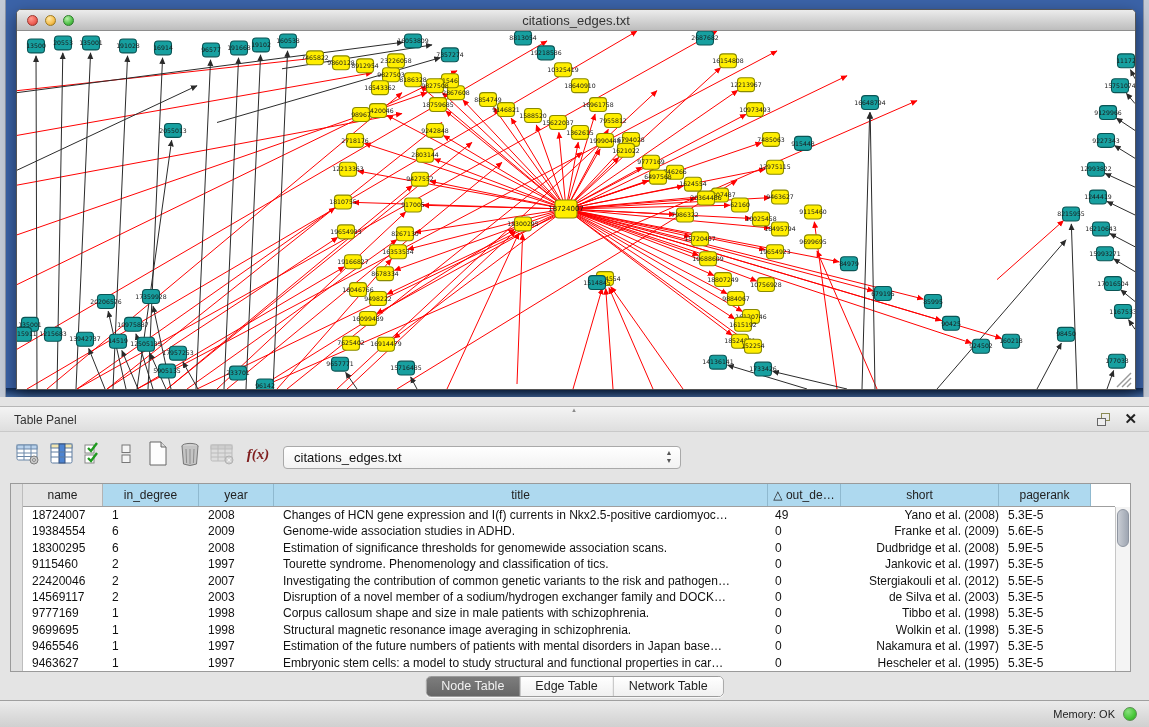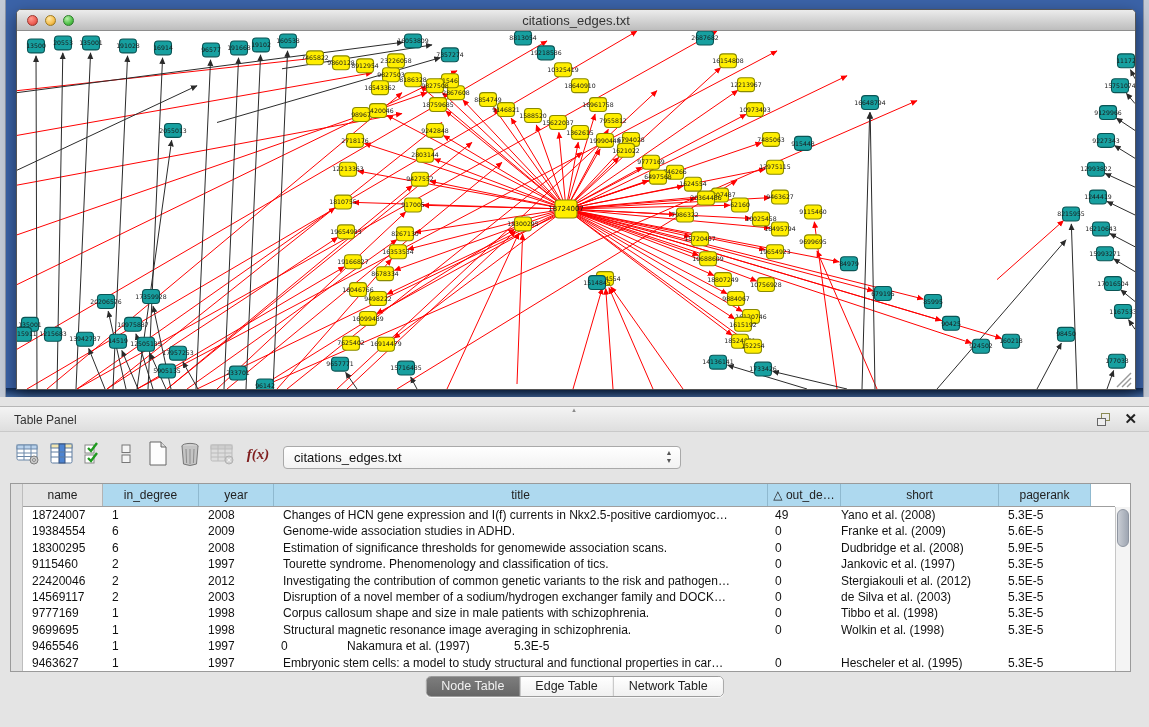--- a/index.html
+++ b/index.html
@@ -60,21 +60,21 @@
   .th:first-child{background:#e4e4e4;border-right:1px solid #b3b3b3;}
   .th:last-child{background:#fff;border-right:none;}
   .rows{position:absolute;left:12px;top:23px;right:15px;bottom:0;overflow:hidden;}
   .trow{display:flex;height:16.4px;background:#fff;}
   .cell{font-size:12px;color:#111;white-space:nowrap;overflow:hidden;padding-top:1px;}
   .c0{width:80px;padding-left:9px;}
   .c1{width:96px;padding-left:9px;}
   .c2{width:75px;padding-left:9px;}
   .c3{width:494px;padding-left:9px;}
   .c4{width:73px;padding-left:7px;}
-  .c5{width:158px;text-align:left;}
+  .c5{width:158px;text-align:right;}
   .c6{width:92px;padding-left:9px;}
   .th.c0{width:80px;padding:0;}.th.c1{width:96px;padding:0;}.th.c2{width:75px;padding:0;}
   .th.c3{width:494px;padding:0;}.th.c4{width:73px;padding:0;}.th.c5{width:158px;padding:0;}
   .th.c6{width:92px;padding:0;}.th.c7{flex:1;}
   .vscroll{position:absolute;right:0;top:23px;bottom:0;width:15px;background:#f4f4f4;border-left:1px solid #c6c6c6;}
   .vthumb{position:absolute;left:1px;top:2px;width:12px;height:38px;border-radius:7px;
           background:linear-gradient(90deg,#c9cdd4,#9fa6b2);border:1px solid #8e95a1;}
 
   .tabs{position:absolute;left:50%;transform:translateX(-50%);top:279px;height:21px;display:flex;
         border:1px solid #9c9c9c;border-radius:5px;overflow:hidden;background:#fdfdfd;
@@ -905,21 +905,21 @@
             <div class="cell c1">2</div>
             <div class="cell c2">1997</div>
             <div class="cell c3">Tourette syndrome. Phenomenology and classification of tics.</div>
             <div class="cell c4">0</div>
             <div class="cell c5">Jankovic et al. (1997)</div>
             <div class="cell c6">5.3E-5</div>
           </div>
           <div class="trow">
             <div class="cell c0">22420046</div>
             <div class="cell c1">2</div>
-            <div class="cell c2">2012</div>
+            <div class="cell c2">2007</div>
             <div class="cell c3">Investigating the contribution of common genetic variants to the risk and pathogen…</div>
             <div class="cell c4">0</div>
             <div class="cell c5">Stergiakouli et al. (2012)</div>
             <div class="cell c6">5.5E-5</div>
           </div>
           <div class="trow">
             <div class="cell c0">14569117</div>
             <div class="cell c1">2</div>
             <div class="cell c2">2003</div>
             <div class="cell c3">Disruption of a novel member of a sodium/hydrogen exchanger family and DOCK…</div>
@@ -942,20 +942,21 @@
             <div class="cell c2">1998</div>
             <div class="cell c3">Structural magnetic resonance image averaging in schizophrenia.</div>
             <div class="cell c4">0</div>
             <div class="cell c5">Wolkin et al. (1998)</div>
             <div class="cell c6">5.3E-5</div>
           </div>
           <div class="trow">
             <div class="cell c0">9465546</div>
             <div class="cell c1">1</div>
             <div class="cell c2">1997</div>
+            <div class="cell c3">Estimation of the future numbers of patients with mental disorders in Japan base…</div>
             <div class="cell c4">0</div>
             <div class="cell c5">Nakamura et al. (1997)</div>
             <div class="cell c6">5.3E-5</div>
           </div>
           <div class="trow">
             <div class="cell c0">9463627</div>
             <div class="cell c1">1</div>
             <div class="cell c2">1997</div>
             <div class="cell c3">Embryonic stem cells: a model to study structural and functional properties in car…</div>
             <div class="cell c4">0</div>
@@ -968,13 +969,17 @@
       </div>
     </div>
 
     <div class="tabs" id="tabs">
         <div class="tab active">Node Table</div>
         <div class="tab">Edge Table</div>
         <div class="tab">Network Table</div>
       </div>
   </div>
 
+  <div class="statusbar">
+    <span class="mem">Memory: OK</span>
+    <span class="mem-dot"></span>
+  </div>
 </div>
 
 </body></html>

